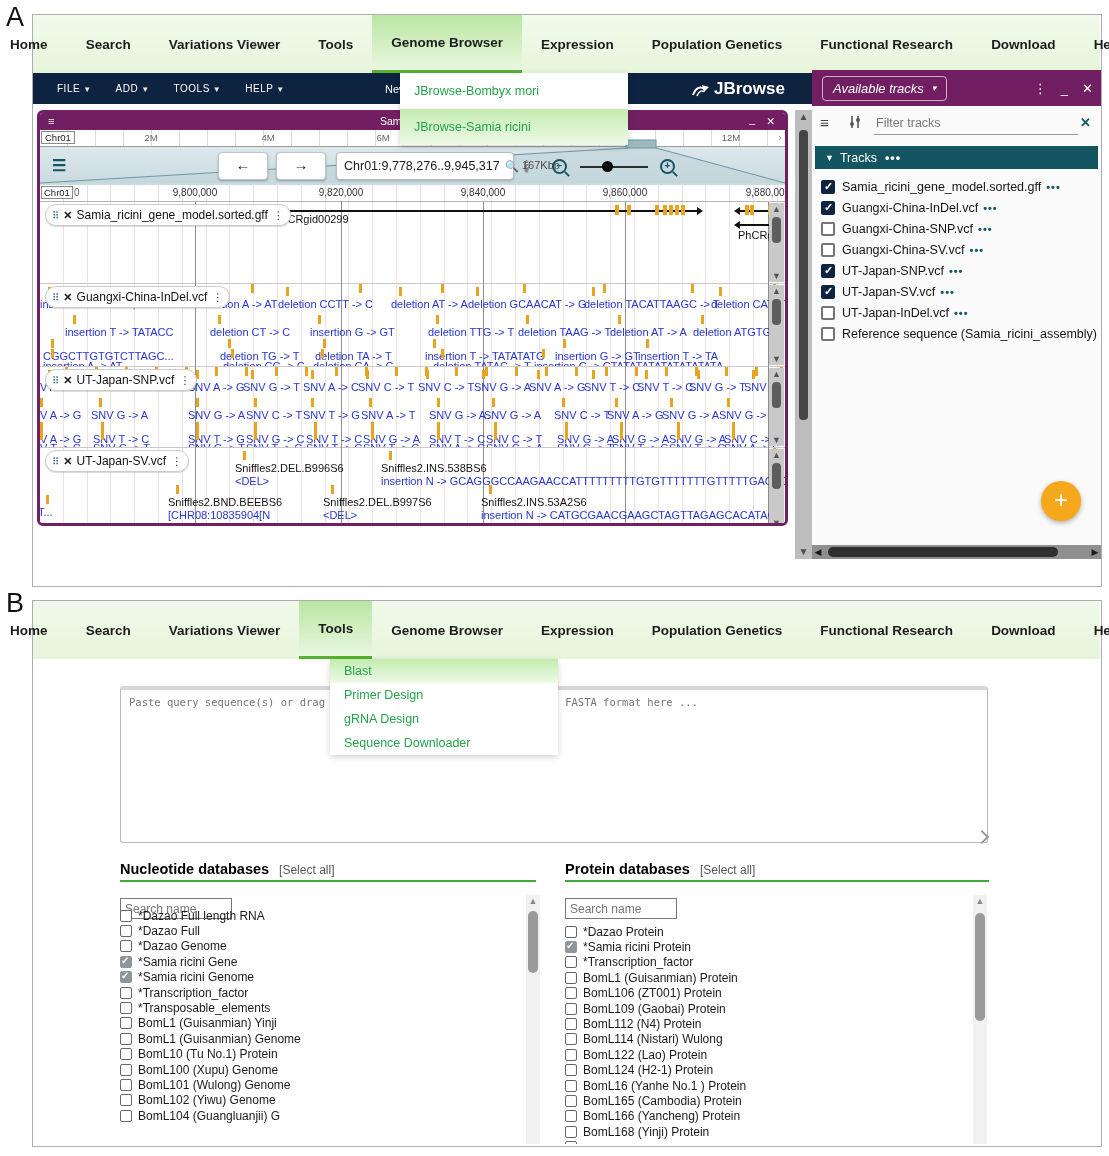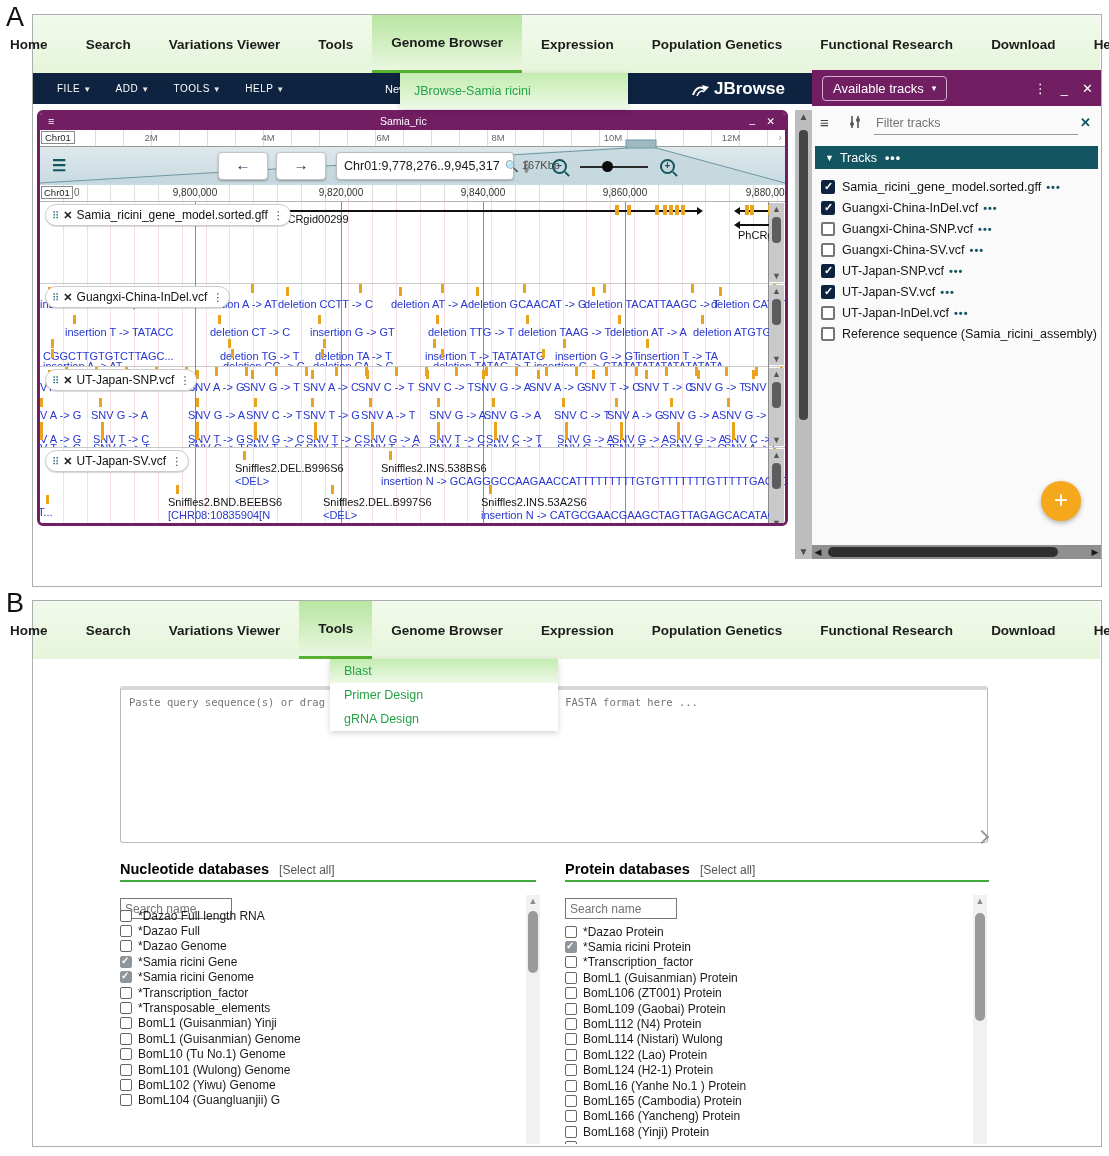--- a/index.html
+++ b/index.html
@@ -73,21 +73,21 @@
   .garrow.r{border-left:6px solid #111;}
   .garrow.l{border-right:6px solid #111;}
   .exon{position:absolute;width:4px;height:10px;background:#e9a31f;z-index:2;}
   
   .drawer{position:absolute;left:795px;top:70px;width:306px;height:489px;z-index:40;}
   .vscroll{position:absolute;left:0;top:40px;width:17px;bottom:0;background:#bdbdbd;}
   .vscroll .up,.vscroll .dn{position:absolute;left:0;right:0;height:14px;color:#4d4d4d;font-size:10px;text-align:center;line-height:14px;}
   .vscroll .dn{bottom:0;}
   .vscroll .th{position:absolute;left:4px;top:20px;width:9px;height:290px;background:#454545;border-radius:4px;}
   .dr-head{position:absolute;left:17px;top:0;right:0;height:36px;background:#721e63;color:#fff;display:flex;align-items:center;}
-  .dr-chip{margin-left:10px;border:1px solid rgba(255,255,255,.65);border-radius:4px;padding:4px 10px;font-size:13px;display:flex;align-items:center;cursor:pointer;}
+  .dr-chip{margin-left:10px;border:1px solid rgba(255,255,255,.65);border-radius:4px;padding:4px 10px;font-size:13px;display:flex;align-items:center;cursor:pointer;font-style:italic;}
   .dr-icons{position:absolute;right:8px;display:flex;gap:14px;font-size:13px;align-items:center;}
   .dr-body{position:absolute;left:17px;top:36px;right:0;bottom:14px;background:#fafafa;overflow:hidden;}
   .filter-row{position:absolute;left:0;top:0;right:0;height:36px;background:#fafafa;}
   .f-burger{position:absolute;left:8px;top:8px;font-size:15px;color:#444;cursor:pointer;}
   .f-sliders{position:absolute;left:36px;top:9px;cursor:pointer;}
   .f-input{position:absolute;left:62px;top:6px;width:200px;height:20px;border:none;border-bottom:1px solid #999;background:transparent;font-size:12.5px;color:#333;font-family:"Liberation Sans",sans-serif;outline:none;}
   .f-x{position:absolute;right:10px;top:9px;color:#135560;font-size:13px;font-weight:bold;cursor:pointer;}
   .sect{position:absolute;left:3px;top:40px;right:3px;height:23px;background:#135560;color:#fff;font-size:12.5px;display:flex;align-items:center;cursor:pointer;}
   .sect .car{font-size:9px;margin:0 6px 0 10px;}
   .sect .sdots{margin-left:8px;letter-spacing:1px;font-weight:bold;}
@@ -342,20 +342,23 @@
             <span class="up">▲</span>
             <span class="th"></span>
             <span class="dn">▼</span>
           </div>
       </div>
     </div>
   </div>
 
   <div class="dd" style="left:400px;top:73px;width:228px;">
 
+  <div class="dd-item" style="height:36px;">
+        <span>JBrowse-Bombyx mori</span>
+      </div>
       <div class="dd-item hl" style="height:36px;">
         <span>JBrowse-Samia ricini</span>
       </div>
     </div>
 
   <div class="drawer">
     <div class="vscroll">
       <span class="up">▲</span>
       <span class="th"></span>
       <span class="dn">▼</span>
@@ -493,20 +496,23 @@
 
   <div class="dd-item hl" style="height:24px;">
         <span>Blast</span>
       </div>
       <div class="dd-item" style="height:24px;">
         <span>Primer Design</span>
       </div>
       <div class="dd-item" style="height:24px;">
         <span>gRNA Design</span>
       </div>
+      <div class="dd-item" style="height:24px;">
+        <span>Sequence Downloader</span>
+      </div>
     </div>
 
   <div class="db-head" style="left:120px;top:861px;text-align:right;">
     <span>Nucleotide databases</span>
     <span class="sel">[Select all]</span>
   </div>
   <div class="db-rule" style="left:120px;top:880px;width:416px;"></div>
   <input class="db-search" style="left: 120px; top: 898px;" placeholder="Search name">
   <div class="db-scroll" style="left:526px;top:895px;height:249px;">
     <span class="up">▲</span>
@@ -555,23 +561,27 @@
         <span class="lb">BomL1 (Guisanmian) Yinji</span>
       </div>
 
       <div class="dbrow off">
         <span class="dbx"></span>
         <span class="lb">BomL1 (Guisanmian) Genome</span>
       </div>
 
       <div class="dbrow off">
         <span class="dbx"></span>
-        <span class="lb">BomL10 (Tu No.1) Genome</span>
-      </div>
-
+        <span class="lb">BomL10 (Tu No.1) Protein</span>
+      </div>
+
+      <div class="dbrow off">
+        <span class="dbx"></span>
+        <span class="lb">BomL100 (Xupu) Genome</span>
+      </div>
 
       <div class="dbrow off">
         <span class="dbx"></span>
         <span class="lb">BomL101 (Wulong) Genome</span>
       </div>
 
       <div class="dbrow off">
         <span class="dbx"></span>
         <span class="lb">BomL102 (Yiwu) Genome</span>
       </div>

